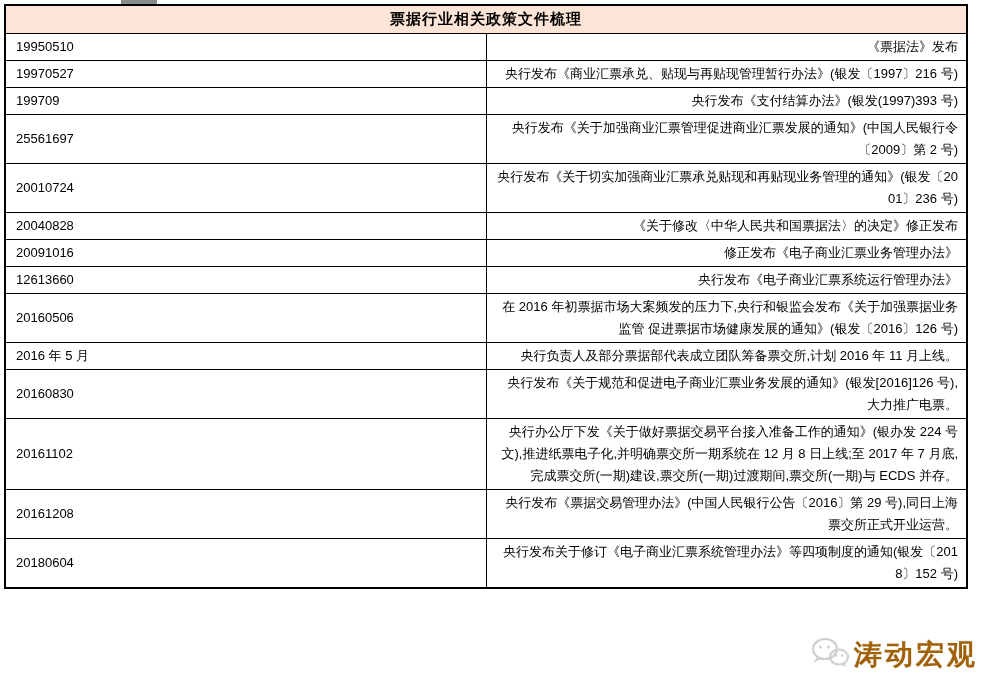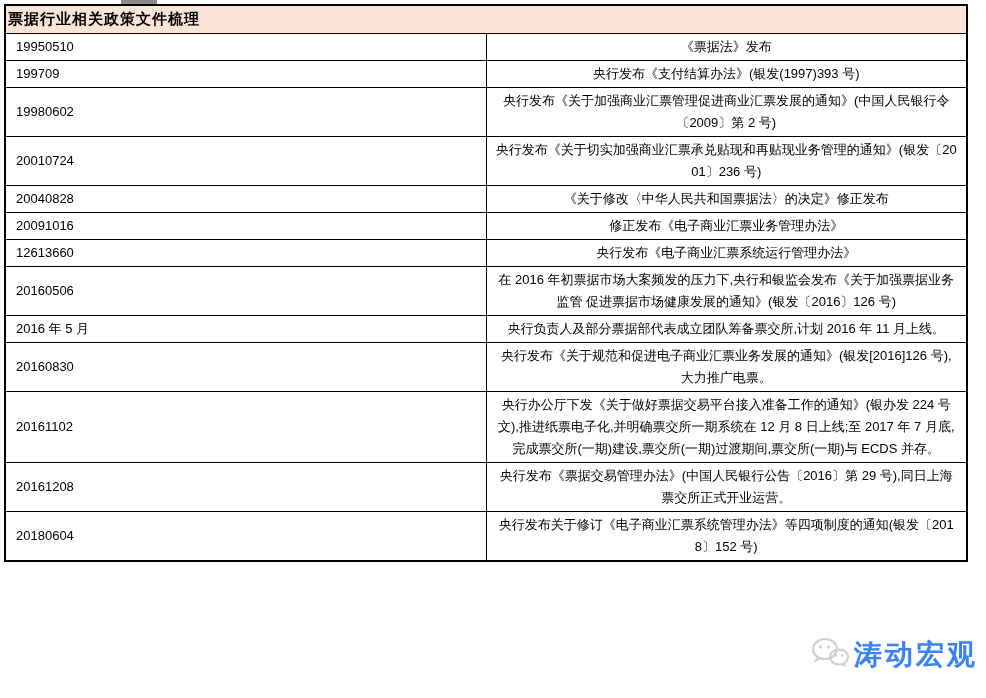--- a/index.html
+++ b/index.html
@@ -37,48 +37,48 @@
   table.policy-table, table.policy-table th, table.policy-table td {
     border: 1px solid #000000;
   }
   table.policy-table {
     border-width: 2px;
   }
   th.title-cell {
     background: #fce4d6;
     font-weight: bold;
     font-size: 15px;
-    text-align: left;
+    text-align: center;
     padding: 4px 2px;
     letter-spacing: 1px;
   }
   td {
     font-size: 13px;
     line-height: 22px;
     padding: 2px 8px;
     vertical-align: middle;
     word-break: break-all;
   }
   td.date-cell {
     width: 96px;
     white-space: nowrap;
     padding-left: 10px;
     overflow: hidden;
   }
   td.text-cell {
-    text-align: center;
+    text-align: right;
   }
   .watermark {
     position: absolute;
     right: 8px;
     bottom: 24px;
     display: flex;
     align-items: center;
     gap: 4px;
-    color: #3b82f6;
+    color: #a16207;
     text-shadow: 1px 1px 0 #ffffff, -1px -1px 0 #f2f2f2;
     pointer-events: none;
   }
   .watermark-text {
     font-size: 28px;
     font-weight: bold;
     letter-spacing: 3px;
     font-family: "Liberation Serif", "DejaVu Serif", serif;
   }
   .wm-icon {
@@ -97,25 +97,29 @@
       <tr>
         <th class="title-cell" colspan="2">票据行业相关政策文件梳理</th>
       </tr>
     </thead>
     <tbody id="table-body">
         <tr>
           <td class="date-cell">19950510</td>
           <td class="text-cell">《票据法》发布</td>
         </tr>
         <tr>
+          <td class="date-cell">19970527</td>
+          <td class="text-cell">央行发布《商业汇票承兑、贴现与再贴现管理暂行办法》(银发〔1997〕216 号)</td>
+        </tr>
+        <tr>
           <td class="date-cell">199709</td>
           <td class="text-cell">央行发布《支付结算办法》(银发(1997)393 号)</td>
         </tr>
         <tr>
-          <td class="date-cell">19980602</td>
+          <td class="date-cell">25561697</td>
           <td class="text-cell">央行发布《关于加强商业汇票管理促进商业汇票发展的通知》(中国人民银行令〔2009〕第 2 号)</td>
         </tr>
         <tr>
           <td class="date-cell">20010724</td>
           <td class="text-cell">央行发布《关于切实加强商业汇票承兑贴现和再贴现业务管理的通知》(银发〔2001〕236 号)</td>
         </tr>
         <tr>
           <td class="date-cell">20040828</td>
           <td class="text-cell">《关于修改〈中华人民共和国票据法〉的决定》修正发布</td>
         </tr>

